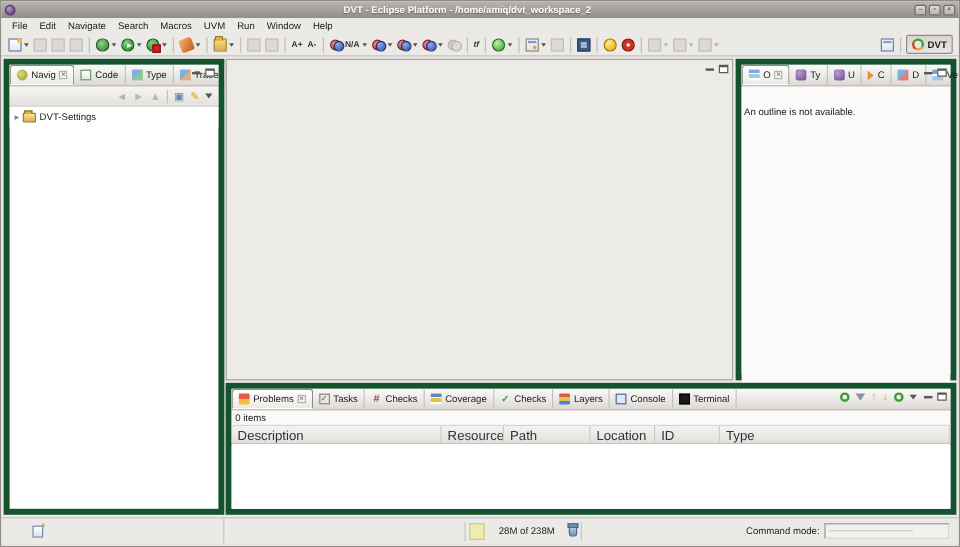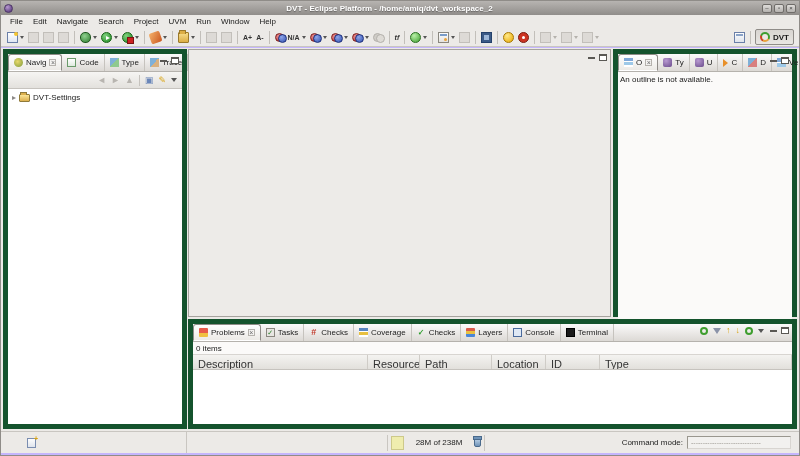--- a/index.html
+++ b/index.html
@@ -1,18 +1,18 @@
 <!DOCTYPE html>
 <html><head>
 <meta charset="utf-8">
 <style>
   * { margin:0; padding:0; box-sizing:border-box; }
   html,body { width:800px; height:456px; }
   body { font-family:"Liberation Sans", sans-serif; font-size:8px; color:#1a1a1a; }
-  .window { position:relative; width:800px; height:456px; background:#c4b5fd; border:1px solid #8f8c88; overflow:hidden; }
+  .window { position:relative; width:800px; height:456px; background:#e5e5e5; border:1px solid #8f8c88; overflow:hidden; }
 
   
   .titlebar { height:14px; background:linear-gradient(#b7b4b1,#908d8a); display:flex; align-items:center; padding:0 3px; }
   .title-icon { width:9px; height:9px; border-radius:50%; background:radial-gradient(circle at 35% 30%, #b89ad0, #6a4b8c 70%); border:1px solid #4c3566; margin-right:4px; }
   .title-text { flex:1; text-align:center; color:#fff; font-weight:bold; font-size:8px; text-shadow:0 1px 1px rgba(0,0,0,.35); white-space:nowrap; overflow:hidden; }
   .winbtns { display:flex; gap:2px; }
   .winbtn { width:10px; height:9px; background:linear-gradient(#dedcd9,#b5b2af); border:1px solid #6f6c69; border-radius:2px; font-size:6px; line-height:7px; text-align:center; color:#3a3a3a; }
 
   
   .menubar { height:13px; display:flex; align-items:center; padding-left:4px; background:#eceae7; }
@@ -77,21 +77,21 @@
   .tree { background:#fff; padding:2px 0; }
   .tree-item { display:flex; align-items:center; gap:3px; height:13px; padding-left:4px; }
   .expander { color:#8a8784; font-size:8px; }
   .folder { width:11px; height:8px; background:linear-gradient(#fbe596,#ddb04e); border:1px solid #8f7a3a; border-radius:1px; position:relative; }
   .folder:before { content:""; position:absolute; top:-3px; left:0; width:5px; height:2px; background:#ddb04e; border:1px solid #8f7a3a; border-bottom:none; }
 
   
   .editor { position:absolute; background:#edebe8; border:1px solid #a6a39e; }
 
   
-  .outline-msg { padding:3px 2px; font-size:8px; color:#1a1a1a; background:#fbfaf9; height:100%; }
+  .outline-msg { padding:17px 2px; font-size:8px; color:#1a1a1a; background:#fbfaf9; height:100%; }
 
   
   .items-row { height:13px; background:#fbfaf9; border-bottom:1px solid #d8d5d1; font-size:8px; padding:2px 0 0 3px; }
   .hdr { display:flex; height:15px; background:linear-gradient(#f4f3f1,#e2e0dc); border-bottom:1px solid #c6c3be; }
   .hcell { font-size:11px; color:#333; padding:3px 0 0 5px; border-right:1px solid #cfccc7; height:100%; white-space:nowrap; overflow:hidden; }
   .tbody { background:#fff; position:absolute; left:0; right:0; bottom:0; }
   .btools { position:absolute; right:28px; top:2px; display:flex; gap:5px; align-items:center; }
   .arrow-up { color:#d9a413; font-weight:bold; font-size:9px; line-height:9px; }
   .arrow-dn { color:#d9a413; font-weight:bold; font-size:9px; line-height:9px; }
   .ic-refresh { width:8px; height:8px; border:2px solid #3f9e2f; border-radius:50%; position:relative; }
@@ -127,21 +127,21 @@
       <div class="winbtn">▫</div>
       <div class="winbtn">×</div>
     </div>
   </div>
 
   <div class="menubar">
     <span class="menu-item">File</span>
     <span class="menu-item">Edit</span>
     <span class="menu-item">Navigate</span>
     <span class="menu-item">Search</span>
-    <span class="menu-item">Project</span>
+    <span class="menu-item">Macros</span>
     <span class="menu-item">UVM</span>
     <span class="menu-item">Run</span>
     <span class="menu-item">Window</span>
     <span class="menu-item">Help</span>
   </div>
 
   <div class="toolbar">
     <div class="tbtn">
         <span class="ticon ic-new"></span>
         <span class="drop"></span>

